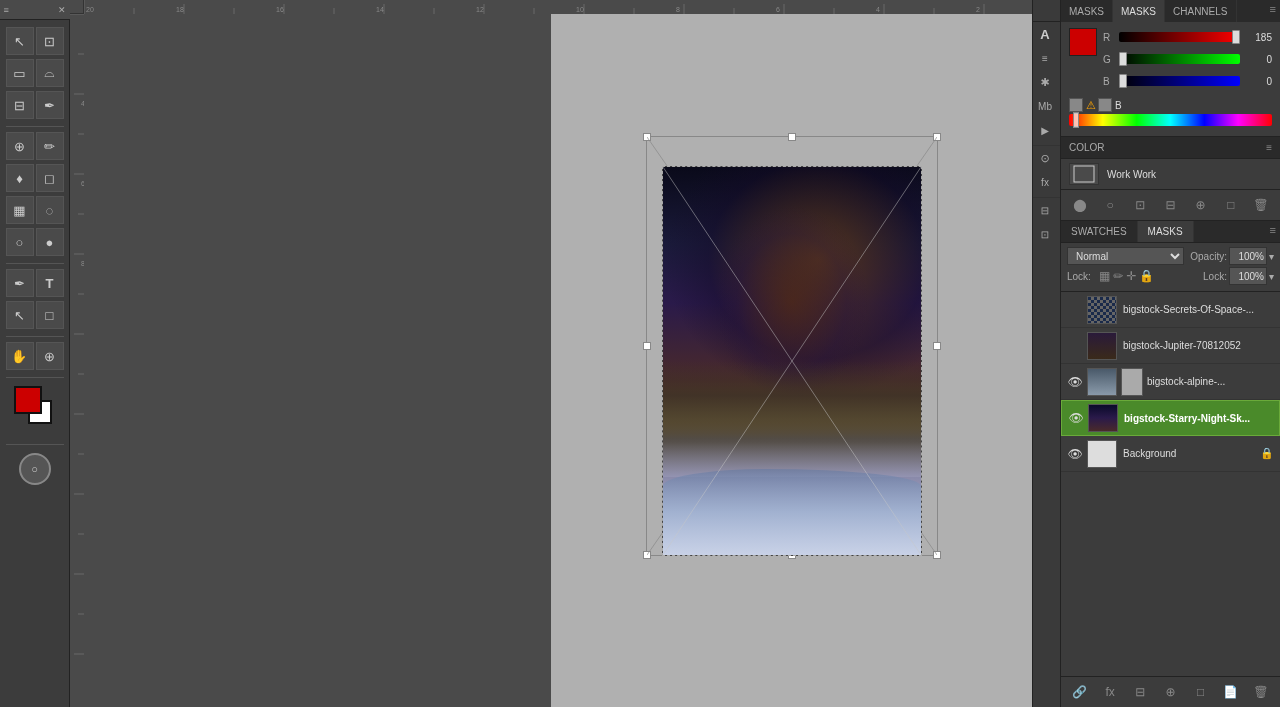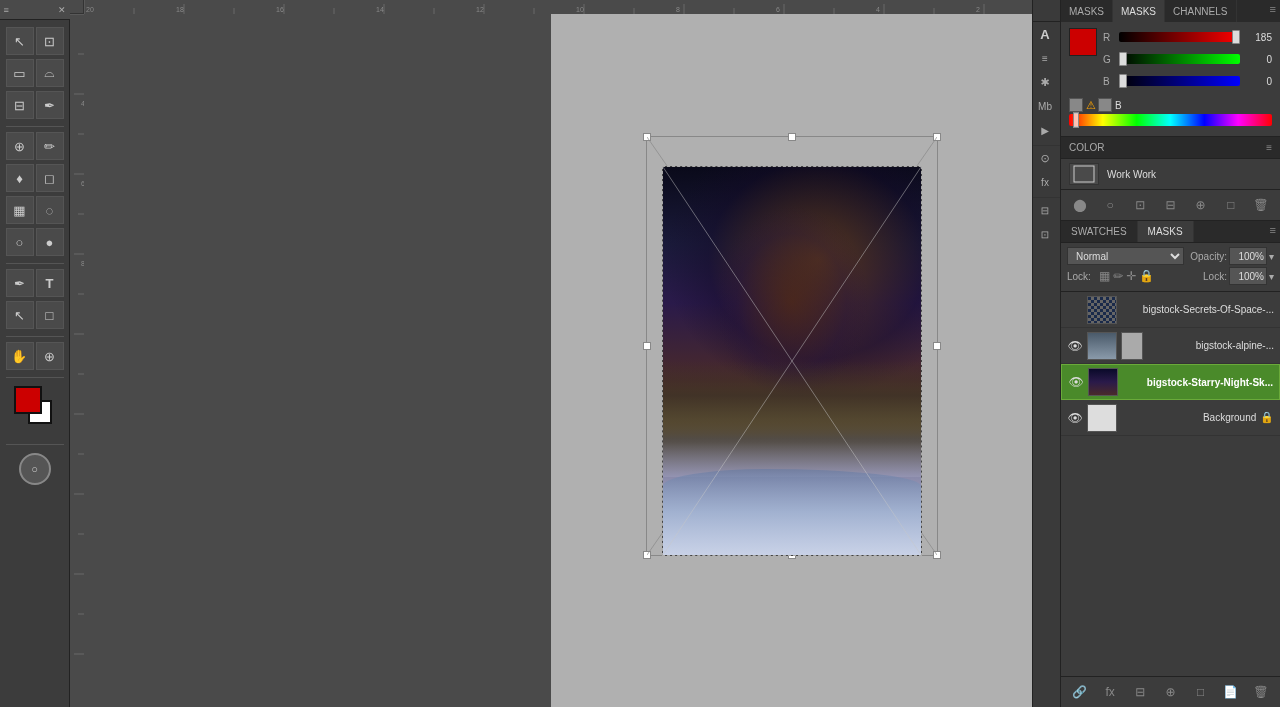--- a/index.html
+++ b/index.html
@@ -143,21 +143,21 @@
       background: #555; border: 1px solid #333; color: #ddd; font-size: 10px;
       padding: 1px 4px; flex: 1; cursor: pointer; height: 18px;
     }
     .layer-ctrl-input {
       background: #555; border: 1px solid #333; color: #ddd; font-size: 10px;
       width: 40px; text-align: right; padding: 1px 2px; height: 18px;
     }
     .lock-icons { display: flex; align-items: center; gap: 3px; margin-left: 4px; }
 
     
-    .layer-list { flex: 1; overflow-y: auto; background: #3c3c3c; text-align: right; }
+    .layer-list { flex: 1; overflow-y: auto; background: #3c3c3c; }
     .layer-item {
       display: flex; align-items: center;
       height: 36px; padding: 2px 6px;
       border-bottom: 1px solid #333;
       cursor: pointer;
     }
     .layer-item.active { background: #5a7a9a; }
     .layer-vis { width: 16px; height: 16px; display: flex; align-items: center; justify-content: center; color: #888; font-size: 12px; margin-right: 4px; flex-shrink: 0; cursor: pointer; }
     .layer-vis.visible { color: #ddd; }
     .layer-thumb { width: 30px; height: 28px; border: 1px solid #555; margin-right: 6px; flex-shrink: 0; overflow: hidden; position: relative; }
@@ -516,20 +516,25 @@
     </div>
 
     <div class="layer-list">
 
       <div class="layer-item">
         <div class="layer-vis"></div>
         <div class="layer-thumb checker" style="width:30px;height:28px;border:1px solid #555;margin-right:6px;flex-shrink:0;background-color:#1a2a4a;"></div>
         <span class="layer-name" style="font-size:10px;color:#ddd;">bigstock-Secrets-Of-Space-...</span>
       </div>
 
+      <div class="layer-item">
+        <div class="layer-vis"></div>
+        <div class="layer-thumb" style="width:30px;height:28px;border:1px solid #555;margin-right:6px;flex-shrink:0;background:linear-gradient(#2a1a3a,#3a2a1a);"></div>
+        <span class="layer-name" style="font-size:10px;color:#ddd;">bigstock-Jupiter-70812052</span>
+      </div>
 
 
       <div class="layer-item">
         <div class="layer-vis visible">👁</div>
         <div class="layer-thumb" style="width:30px;height:28px;border:1px solid #555;margin-right:4px;flex-shrink:0;background:linear-gradient(#4a5a6a,#8a9aaa);"></div>
         <div style="width:22px;height:28px;border:1px solid #555;margin-right:4px;flex-shrink:0;background:#aaa;"></div>
         <span class="layer-name" style="font-size:10px;color:#ddd;">bigstock-alpine-...</span>
       </div>
 
       <div class="layer-item active" style="background:#4a8a2a; border:1px solid #6aaa3a;">

